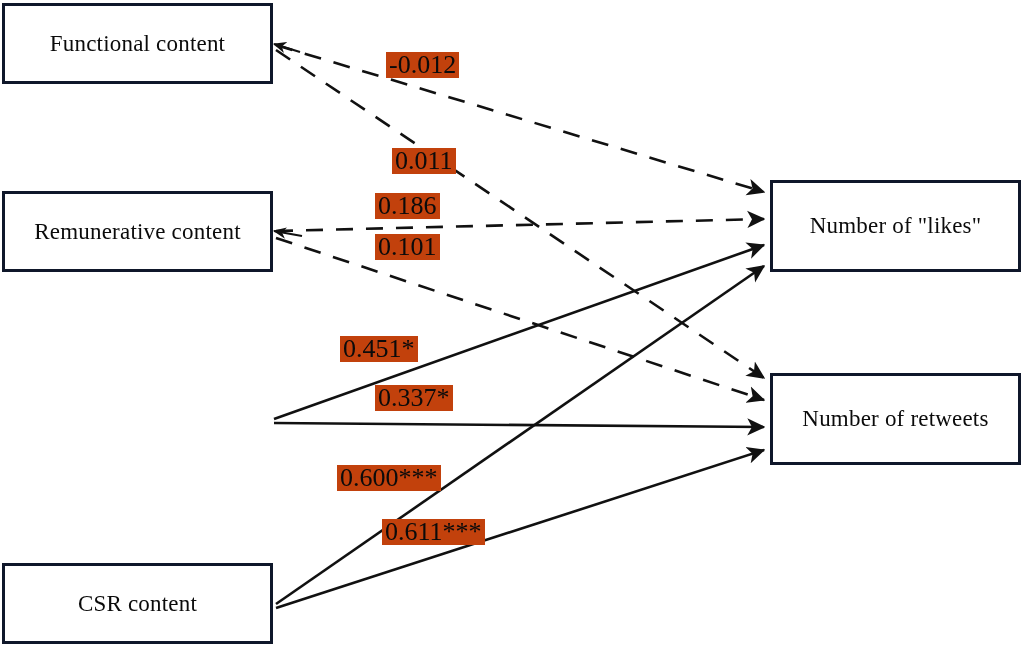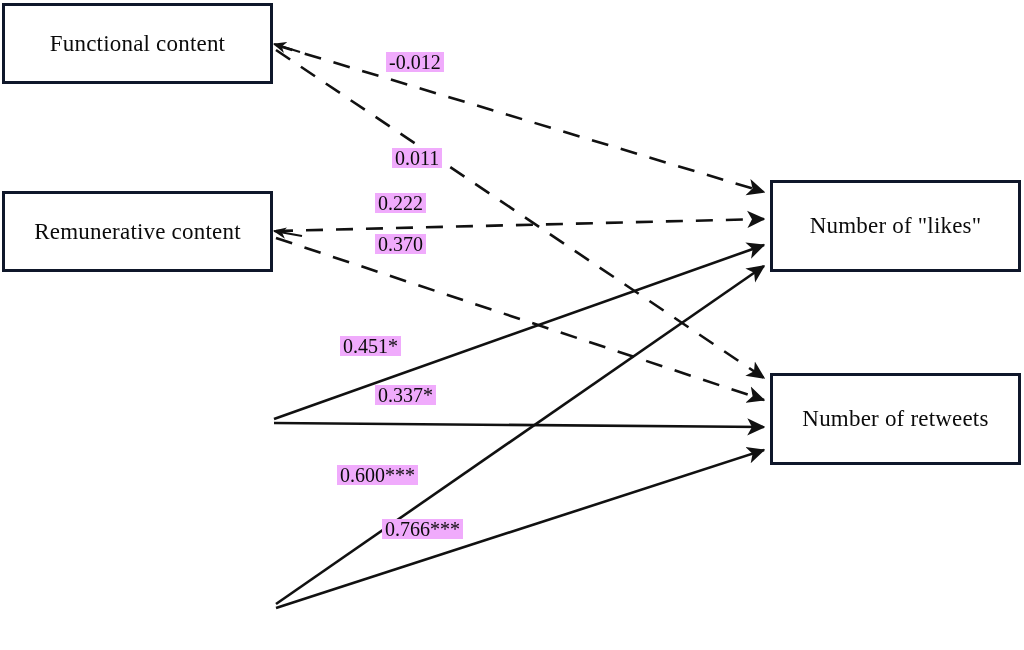--- a/index.html
+++ b/index.html
@@ -40,24 +40,24 @@
     font-family: "Liberation Serif", "DejaVu Serif", serif;
     font-size: 23px;
     color: #0b0b0b;
     letter-spacing: 0.2px;
     line-height: 1.1;
     white-space: nowrap;
   }
   .edge-label {
     position: absolute;
     font-family: "Liberation Serif", "DejaVu Serif", serif;
-    font-size: 20px;
+    font-size: 26px;
     color: #0b0b0b;
     white-space: nowrap;
-    background: #f0abfc;
+    background: #c2410c;
     padding: 0 3px;
     line-height: 1;
   }
 </style>
 </head>
 <body>
 
 <div id="diagram-root">
 
   <svg id="path-canvas" viewBox="0 0 1024 650" xmlns="http://www.w3.org/2000/svg">
@@ -92,38 +92,41 @@
 
   <div class="node-box" style="left:2px; top:3px; width:271px; height:81px;">
     <span class="node-label">Functional content</span>
   </div>
 
   <div class="node-box" style="left:2px; top:191px; width:271px; height:81px;">
     <span class="node-label">Remunerative content</span>
   </div>
 
 
+  <div class="node-box" style="left:2px; top:563px; width:271px; height:81px;">
+    <span class="node-label">CSR content</span>
+  </div>
 
   <div class="node-box" style="left:770px; top:180px; width:251px; height:92px;">
     <span class="node-label">Number of "likes"</span>
   </div>
 
   <div class="node-box" style="left:770px; top:373px; width:251px; height:92px;">
     <span class="node-label">Number of retweets</span>
   </div>
 
   <div class="edge-label" style="left:386px; top:52px;">-0.012</div>
 
   <div class="edge-label" style="left:392px; top:104px;margin-top:44px;">0.011</div>
 
-  <div class="edge-label" style="left:375px; top:193px;">0.222</div>
+  <div class="edge-label" style="left:375px; top:193px;">0.186</div>
 
-  <div class="edge-label" style="left:375px; top:234px;">0.370</div>
+  <div class="edge-label" style="left:375px; top:234px;">0.101</div>
 
   <div class="edge-label" style="left:340px; top:336px;">0.451*</div>
 
   <div class="edge-label" style="left:375px; top:385px;">0.337*</div>
 
   <div class="edge-label" style="left:337px; top:465px;">0.600***</div>
 
-  <div class="edge-label" style="left:382px; top:519px;">0.766***</div>
+  <div class="edge-label" style="left:382px; top:519px;">0.611***</div>
 
 </div>
 
 </body></html>

